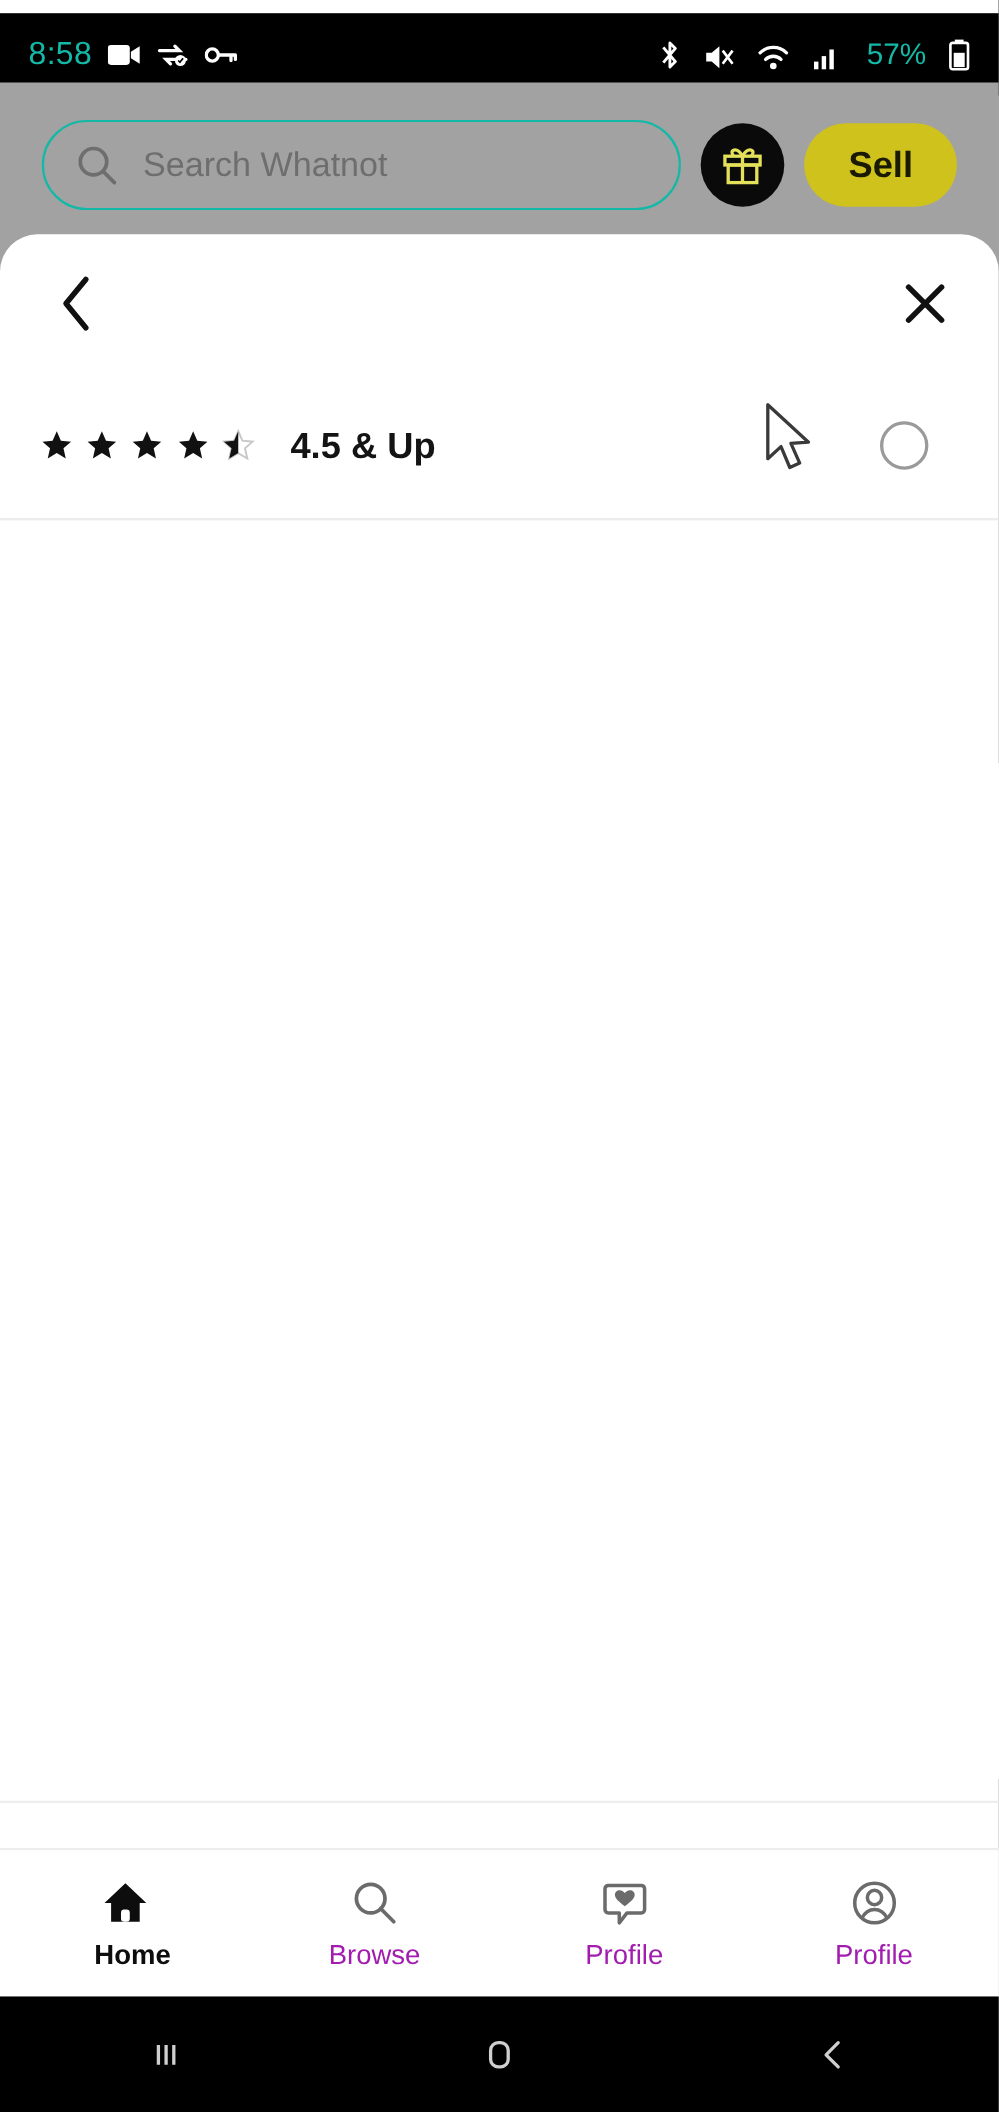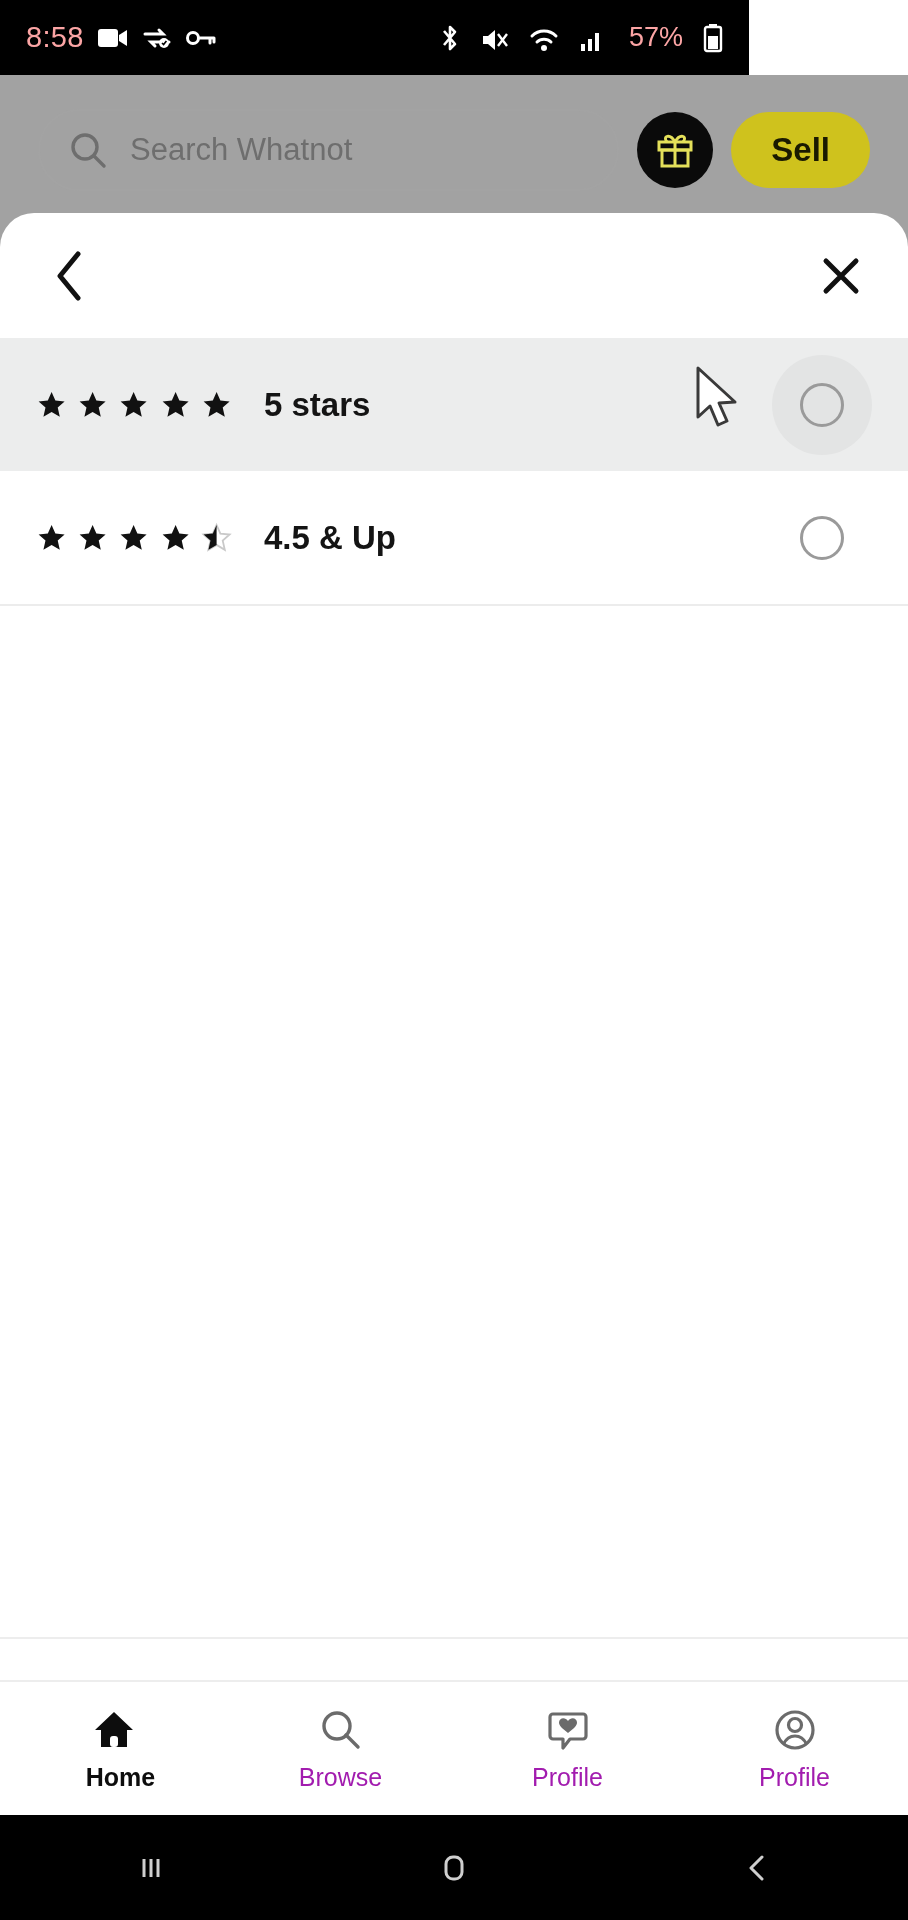--- a/index.html
+++ b/index.html
@@ -6,42 +6,42 @@
   html, body {
     width:908px; height:1920px;
     background:#000;
     font-family:"Liberation Sans", sans-serif;
     overflow:hidden;
   }
   .phone { position:relative; width:908px; height:1920px; background:#fff; }
 
   
   .statusbar{
-    position:absolute; top:0; left:0; width:749px; height:75px;
-    background:#000; color:#fca5a5;
+    position:absolute; top:12px; left:0; width:908px; height:75px;
+    background:#000; color:#14b8a6;
     display:flex; align-items:center; justify-content:space-between;
     padding:0 26px;
   }
   .sb-left{ display:flex; align-items:center; gap:14px; }
   .sb-right{ display:flex; align-items:flex-end; gap:20px; }
   .sb-time{ font-size:29px; letter-spacing:.3px; }
   .sb-batt{ font-size:27px; margin-left:4px; }
   .ic{ display:inline-flex; align-items:center; justify-content:center; }
 
   
   .backdrop{
     position:absolute; top:75px; left:0; width:908px; height:1845px;
     background:#a2a2a2;
   }
   .app-topbar{
     position:absolute; top:75px; left:0; width:908px; height:150px;
     display:flex; align-items:center; gap:18px; padding:0 38px;
   }
   .searchbar{
-    flex:1; height:82px; border:2px solid #a3a3a3; border-radius:44px;
+    flex:1; height:82px; border:2px solid #14b8a6; border-radius:44px;
     display:flex; align-items:center; gap:22px; padding:0 28px;
     color:#6e6e6e; font-size:31px;
   }
   .gift-btn{
     width:76px; height:76px; border-radius:50%; background:#0a0a0a;
     display:flex; align-items:center; justify-content:center; flex:none;
   }
   .sell-btn{
     height:76px; padding:0 40px; border-radius:40px; background:#cfc21d;
     display:flex; align-items:center; justify-content:center;
@@ -218,43 +218,20 @@
       </div>
       <div class="hdr-close">
         <svg width="46" height="46" viewBox="0 0 46 46">
             <path d="M8 8 L38 38 M38 8 L8 38" stroke="#111" stroke-width="5" stroke-linecap="round"></path>
           </svg>
       </div>
     </div>
 
     <div class="options">
 
-      <div class="row selected">
-        <div class="stars">
-          <svg width="34" height="34" viewBox="0 0 24 24">
-              <path d="M12 2 l2.9 6.6 L22 9.3 l-5.3 4.7 1.6 7.1 -6.3-3.8 -6.3 3.8 1.6-7.1 L2 9.3 l7.1-0.7 Z" fill="#111"></path>
-            </svg>
-          <svg width="34" height="34" viewBox="0 0 24 24">
-              <path d="M12 2 l2.9 6.6 L22 9.3 l-5.3 4.7 1.6 7.1 -6.3-3.8 -6.3 3.8 1.6-7.1 L2 9.3 l7.1-0.7 Z" fill="#111"></path>
-            </svg>
-          <svg width="34" height="34" viewBox="0 0 24 24">
-              <path d="M12 2 l2.9 6.6 L22 9.3 l-5.3 4.7 1.6 7.1 -6.3-3.8 -6.3 3.8 1.6-7.1 L2 9.3 l7.1-0.7 Z" fill="#111"></path>
-            </svg>
-          <svg width="34" height="34" viewBox="0 0 24 24">
-              <path d="M12 2 l2.9 6.6 L22 9.3 l-5.3 4.7 1.6 7.1 -6.3-3.8 -6.3 3.8 1.6-7.1 L2 9.3 l7.1-0.7 Z" fill="#111"></path>
-            </svg>
-          <svg width="34" height="34" viewBox="0 0 24 24">
-              <path d="M12 2 l2.9 6.6 L22 9.3 l-5.3 4.7 1.6 7.1 -6.3-3.8 -6.3 3.8 1.6-7.1 L2 9.3 l7.1-0.7 Z" fill="#111"></path>
-            </svg>
-        </div>
-        <div class="row-label">5 stars</div>
-        <div class="radio-wrap ripple">
-          <div class="radio"></div>
-        </div>
-      </div>
 
       <div class="row">
         <div class="stars">
           <svg width="34" height="34" viewBox="0 0 24 24">
               <path d="M12 2 l2.9 6.6 L22 9.3 l-5.3 4.7 1.6 7.1 -6.3-3.8 -6.3 3.8 1.6-7.1 L2 9.3 l7.1-0.7 Z" fill="#111"></path>
             </svg>
           <svg width="34" height="34" viewBox="0 0 24 24">
               <path d="M12 2 l2.9 6.6 L22 9.3 l-5.3 4.7 1.6 7.1 -6.3-3.8 -6.3 3.8 1.6-7.1 L2 9.3 l7.1-0.7 Z" fill="#111"></path>
             </svg>
           <svg width="34" height="34" viewBox="0 0 24 24">

